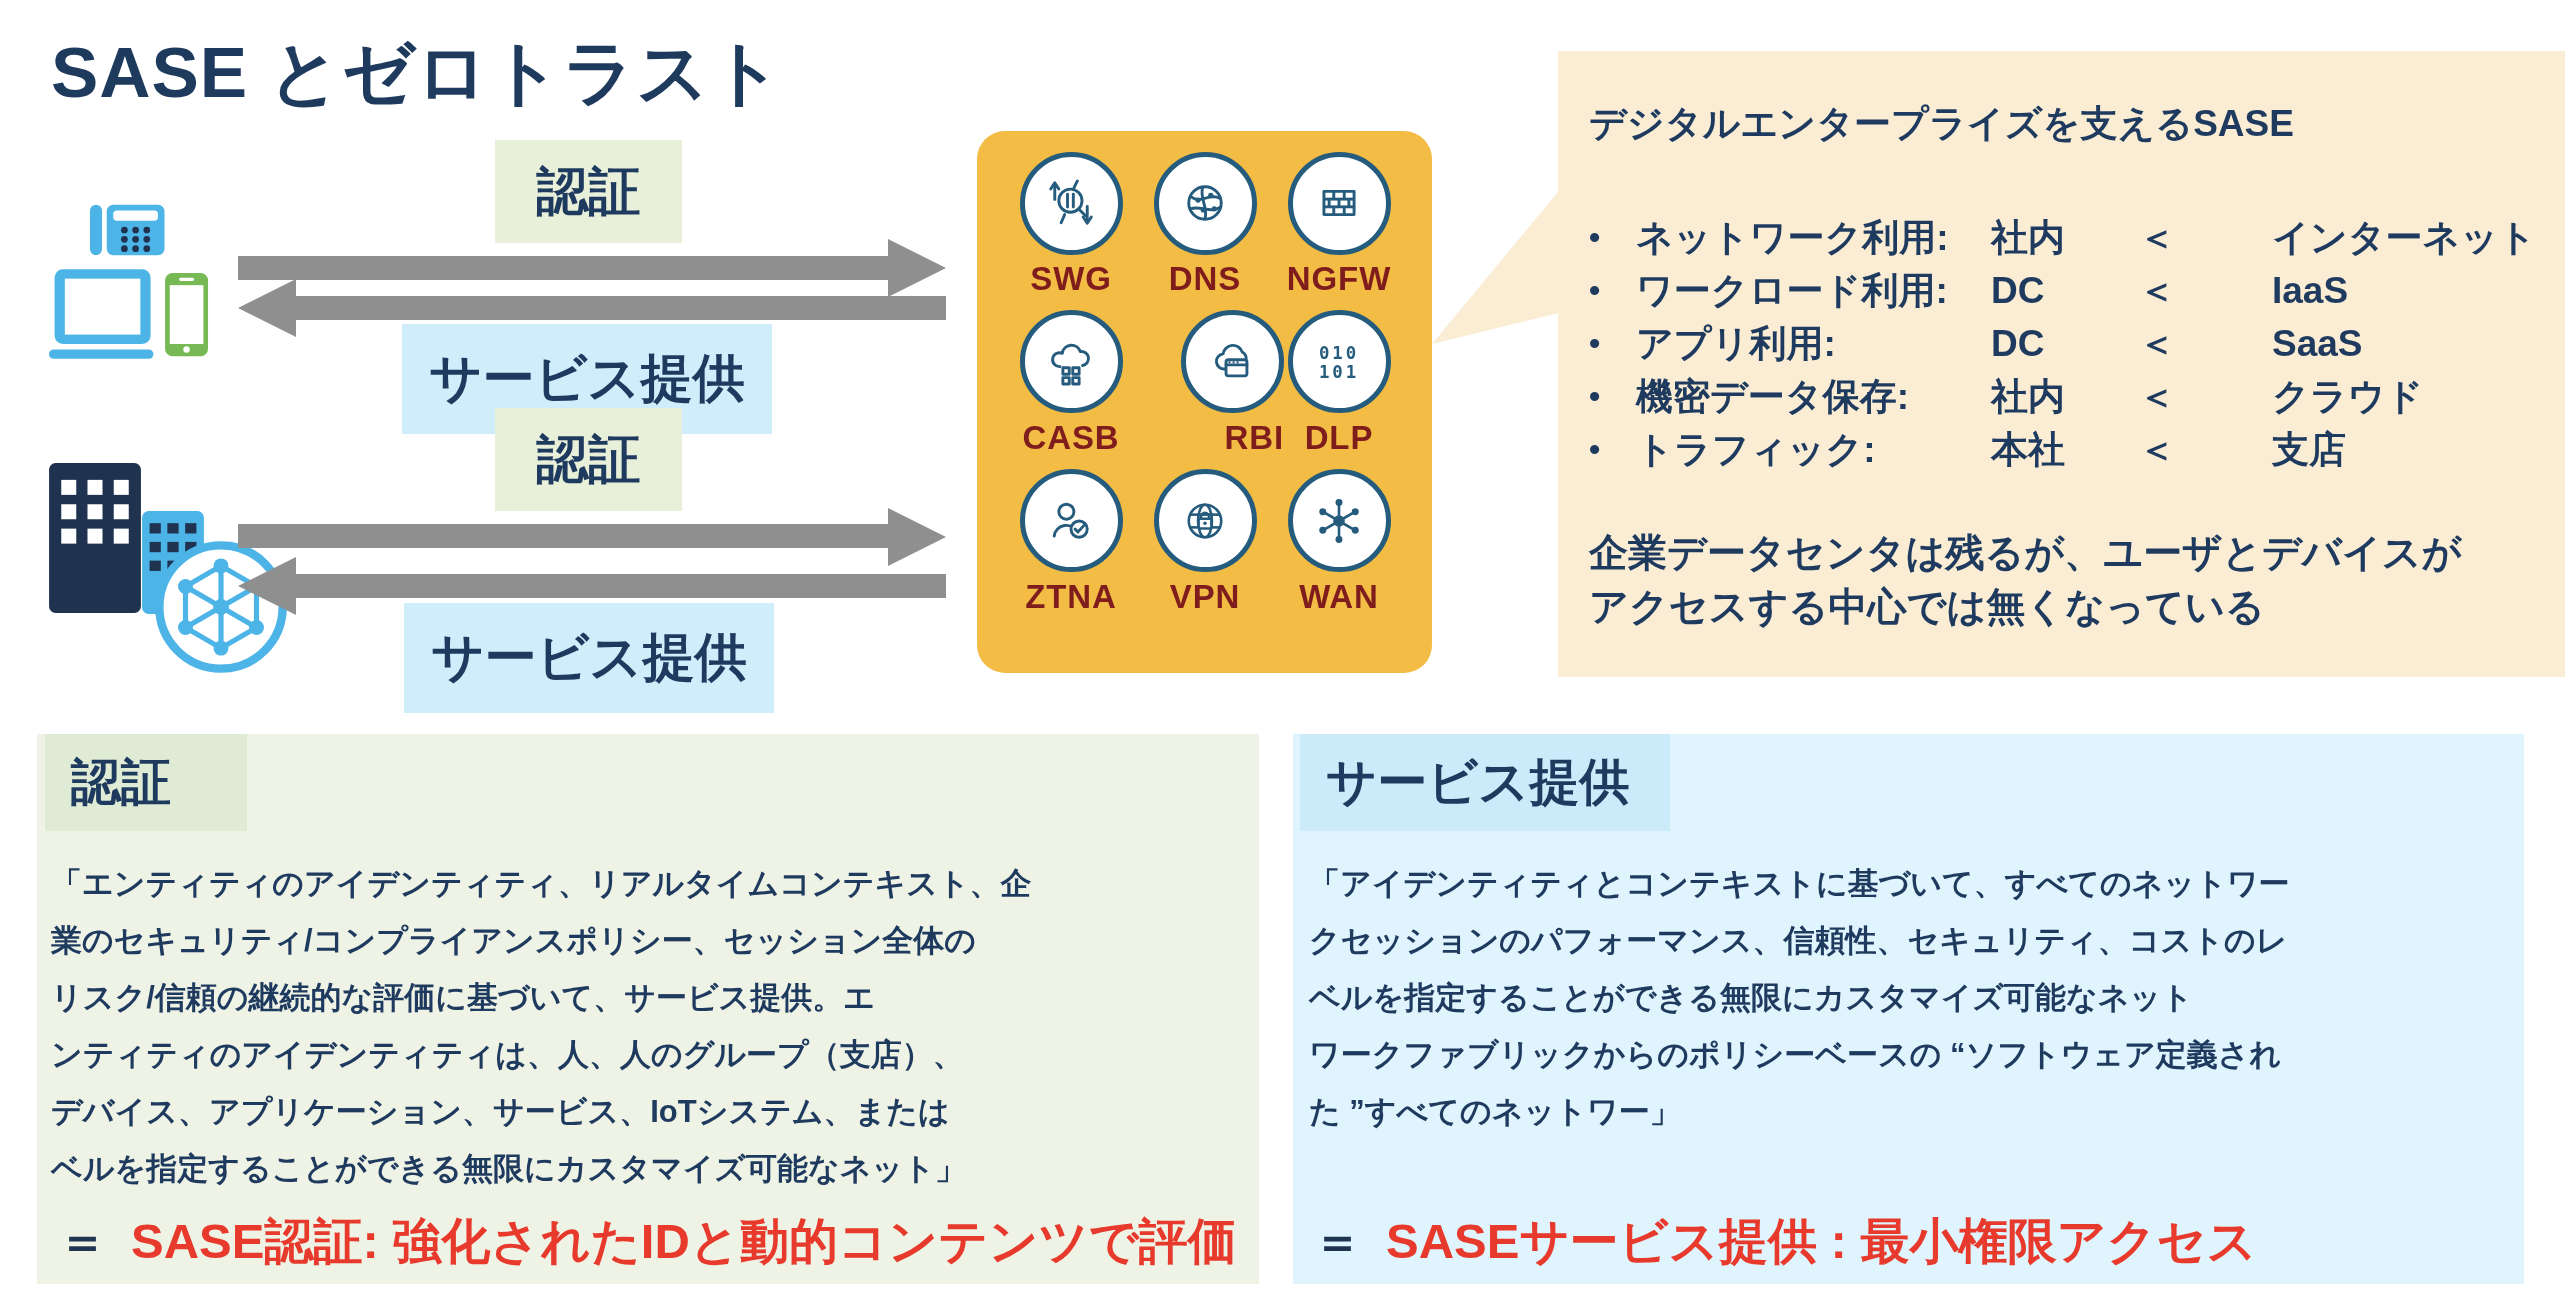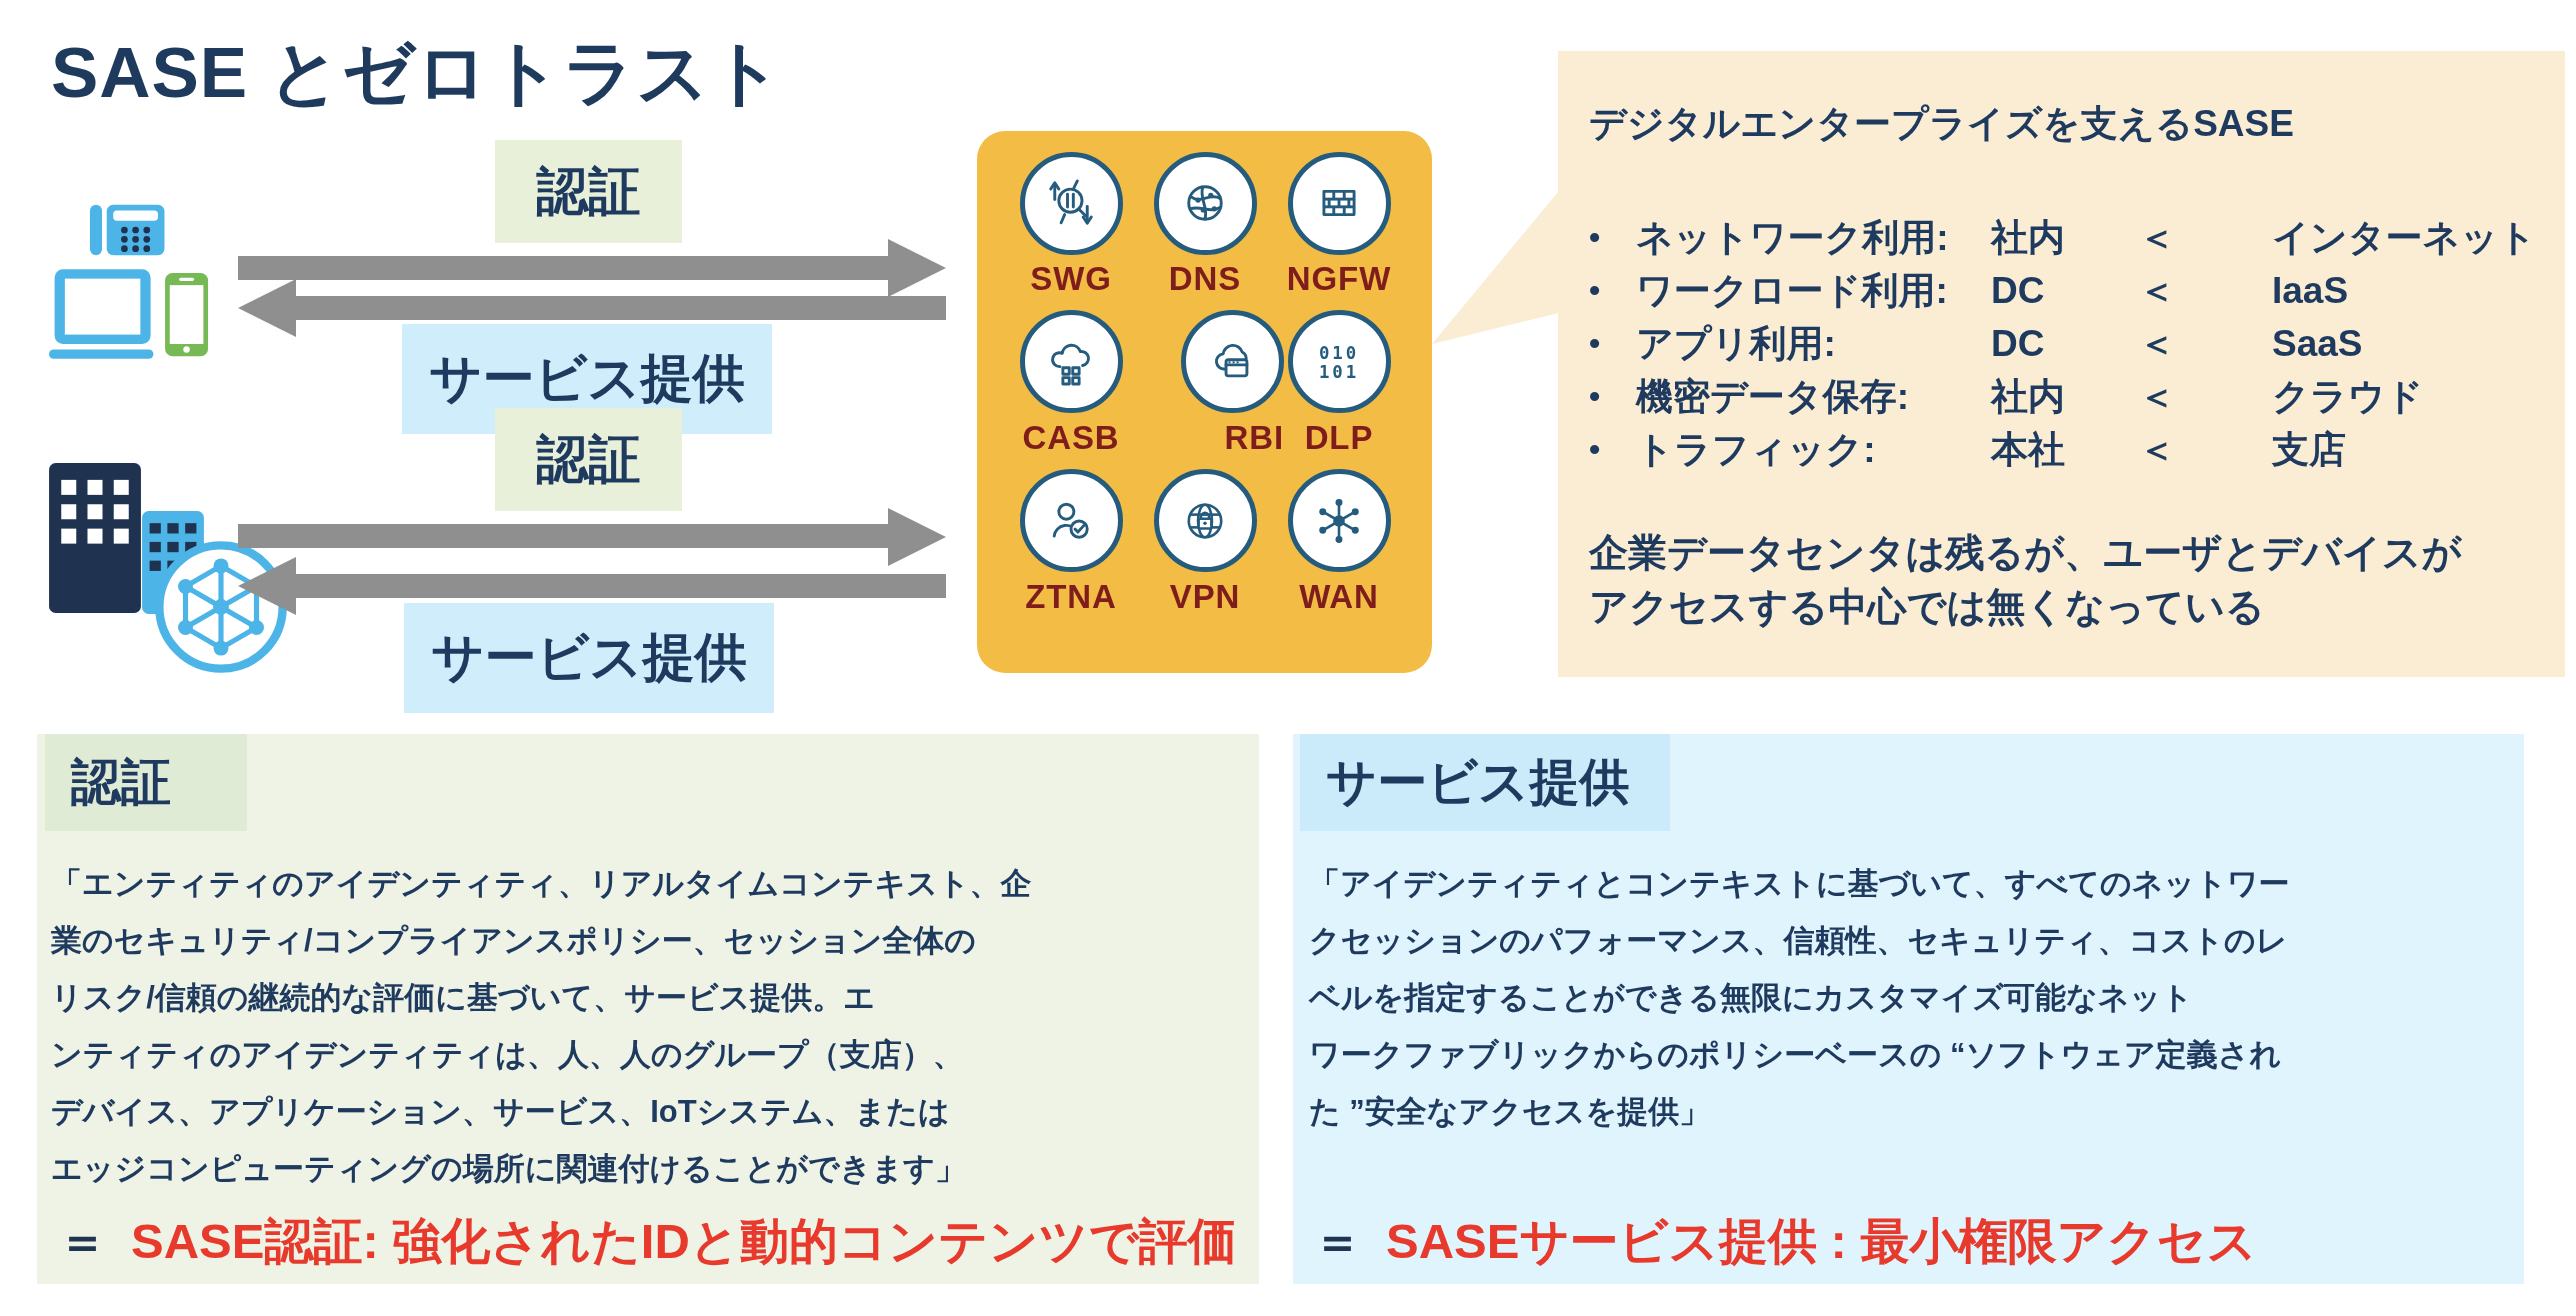--- a/index.html
+++ b/index.html
@@ -371,37 +371,37 @@
   <div class="abs panel-green"></div>
   <div class="abs panel-header hdr-green">
     <span>認証</span>
   </div>
   <div class="abs panel-body pb-green">
     <div>「エンティティのアイデンティティ、リアルタイムコンテキスト、企</div>
     <div>業のセキュリティ/コンプライアンスポリシー、セッション全体の</div>
     <div>リスク/信頼の継続的な評価に基づいて、サービス提供。エ</div>
     <div>ンティティのアイデンティティは、人、人のグループ（支店）、</div>
     <div>デバイス、アプリケーション、サービス、IoTシステム、または</div>
-    <div>エッジコンピューティングの場所に関連付けることができます」</div>
+    <div>ベルを指定することができる無限にカスタマイズ可能なネット」</div>
   </div>
   <div class="abs equals-line el-green">
     <span class="eq">＝</span>
     <span class="red">SASE認証: 強化されたIDと動的コンテンツで評価</span>
   </div>
 
   <div class="abs panel-blue"></div>
   <div class="abs panel-header hdr-blue">
     <span>サービス提供</span>
   </div>
   <div class="abs panel-body pb-blue">
     <div>「アイデンティティとコンテキストに基づいて、すべてのネットワー</div>
     <div>クセッションのパフォーマンス、信頼性、セキュリティ、コストのレ</div>
     <div>ベルを指定することができる無限にカスタマイズ可能なネット</div>
     <div>ワークファブリックからのポリシーベースの “ソフトウェア定義され</div>
-    <div>た ”安全なアクセスを提供」</div>
+    <div>た ”すべてのネットワー」</div>
   </div>
   <div class="abs equals-line el-blue">
     <span class="eq">＝</span>
     <span class="red">SASEサービス提供 : 最小権限アクセス</span>
   </div>
 
 </div>
 
 
 </body></html>

